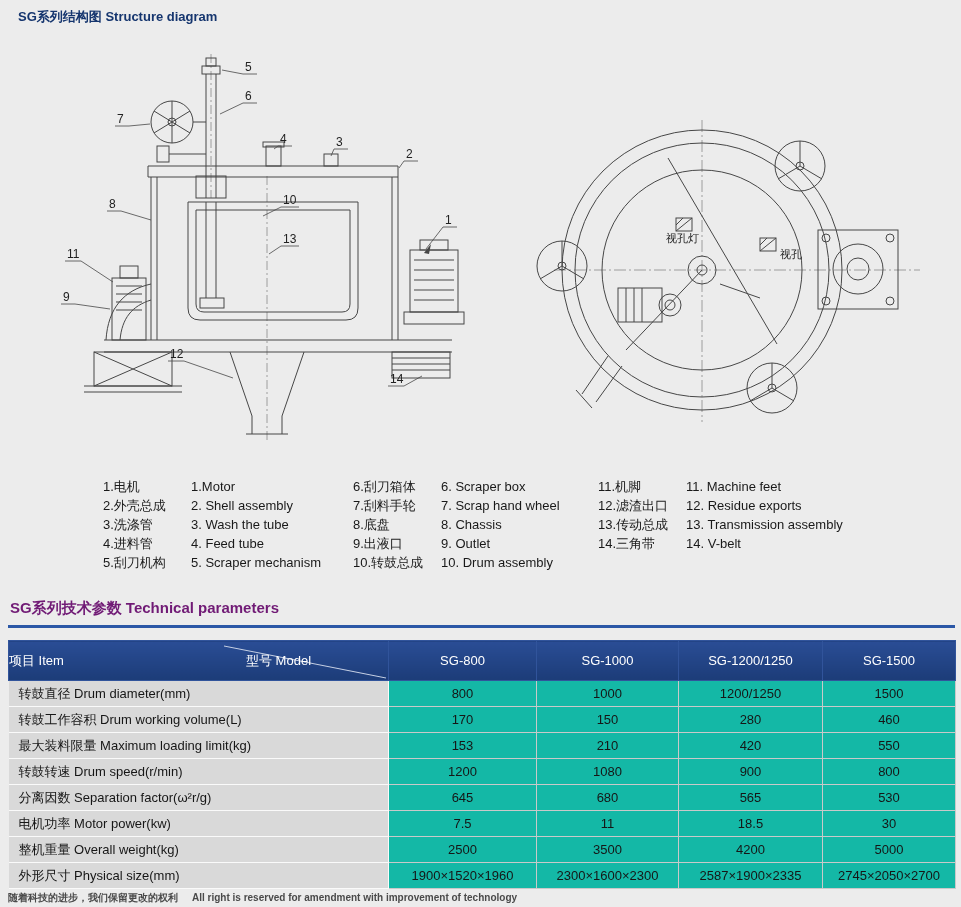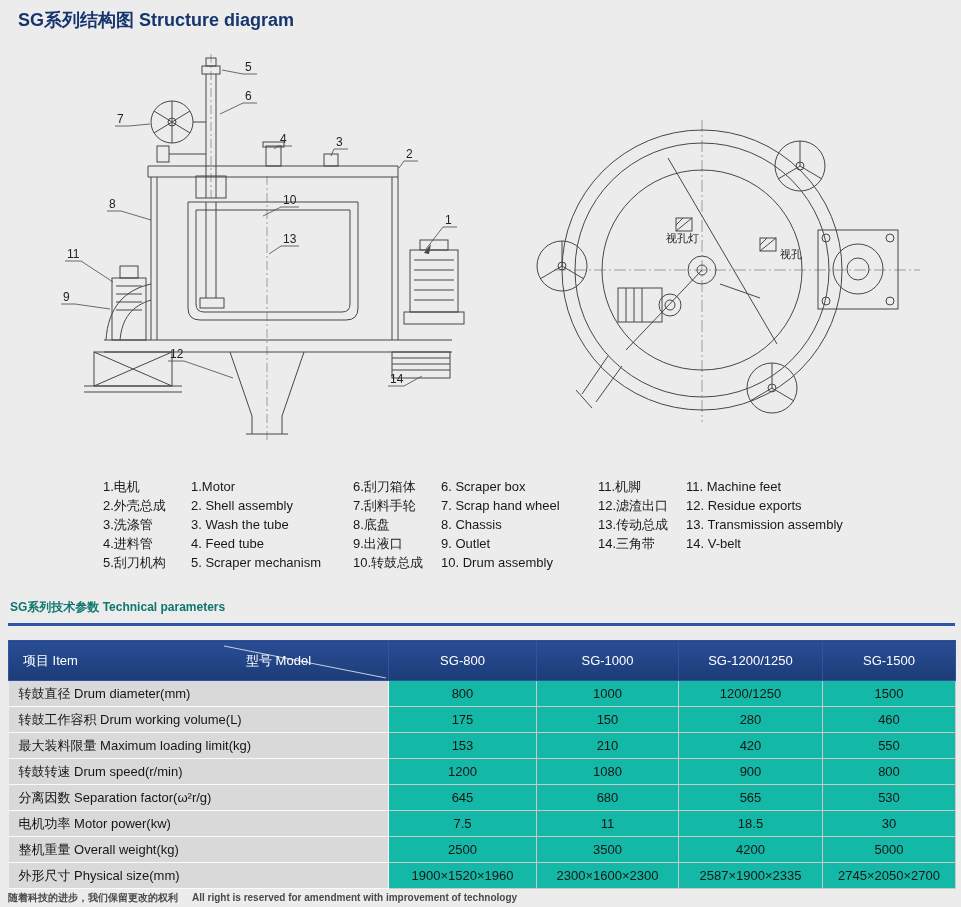--- a/index.html
+++ b/index.html
@@ -1,35 +1,35 @@
 <!DOCTYPE html>
 <html><head>
 <meta charset="utf-8">
 <style>
   * { margin:0; padding:0; box-sizing:border-box; }
   html,body { background:#ececec; }
   .page { position:relative; width:961px; height:907px; background:#ececec;
           font-family:"Liberation Sans",sans-serif; overflow:hidden; color:#191919; }
-  .t1 { position:absolute; left:18px; top:8px; font-size:18px; font-weight:bold; color:#15356e; }
+  .t1 { position:absolute; left:18px; top:8px; font-size:13px; font-weight:bold; color:#15356e; }
   .diagram { position:absolute; left:20px; top:46px; }
   .parts { position:absolute; top:462px; left:0; width:961px; font-size:13px; color:#191919; }
   .pl-group { position:absolute; top:15px; }
   .g1{left:103px;} .g2{left:353px;} .g3{left:598px;}
   .pl-row{ height:19px; line-height:19px; white-space:nowrap; }
   .pl-cn{ display:inline-block; min-width:88px; }
   .sec2 { position:absolute; left:8px; top:599px; width:947px;
           border-bottom:3px solid #2b57a6; padding:0 0 7px 2px; }
-  .t2 { font-size:12px; font-weight:bold; color:#0f766e; }
+  .t2 { font-size:15px; font-weight:bold; color:#701a75; }
   .params { position:absolute; left:8px; top:640px; width:947px; border-collapse:collapse;
             table-layout:fixed; font-size:13px; color:#161616; }
   .params thead th { height:40px; background:linear-gradient(180deg,#2a4d95 0%,#1c3c78 100%);
                      color:#fff; font-weight:normal; font-size:13px; border:1px solid #31549b; }
   .corner { position:relative; padding:0; }
   .corner svg { position:absolute; left:0; top:0; }
-  .corner-item { position:absolute; left:14px; top:50%; transform:translateY(-50%);text-align:right; }
+  .corner-item { position:absolute; left:0; top:50%; transform:translateY(-50%);text-align:right; }
   .corner-model { position:absolute; left:237px; top:50%; transform:translateY(-50%); }
   .params td { height:26px;margin-top:44px; }
   .lbl { background:#d9d9d9; padding-left:10px; border:1px solid #fafafa; border-left:none; text-align:left; }
   .val { background:#14b8a6; border:1px solid #c9c9c9; text-align:center; }
   .footer { position:absolute; left:8px; top:891px; font-size:10px; color:#4a4a4a;font-weight:bold; }
   .footer .en { margin-left:14px; }
 </style>
 </head>
 <body>
 
@@ -330,21 +330,21 @@
     <tbody>
       <tr>
         <td class="lbl">转鼓直径 Drum diameter(mm)</td>
         <td class="val">800</td>
         <td class="val">1000</td>
         <td class="val">1200/1250</td>
         <td class="val">1500</td>
       </tr>
       <tr>
         <td class="lbl">转鼓工作容积 Drum working volume(L)</td>
-        <td class="val">175</td>
+        <td class="val">170</td>
         <td class="val">150</td>
         <td class="val">280</td>
         <td class="val">460</td>
       </tr>
       <tr>
         <td class="lbl">最大装料限量 Maximum loading limit(kg)</td>
         <td class="val">153</td>
         <td class="val">210</td>
         <td class="val">420</td>
         <td class="val">550</td>

